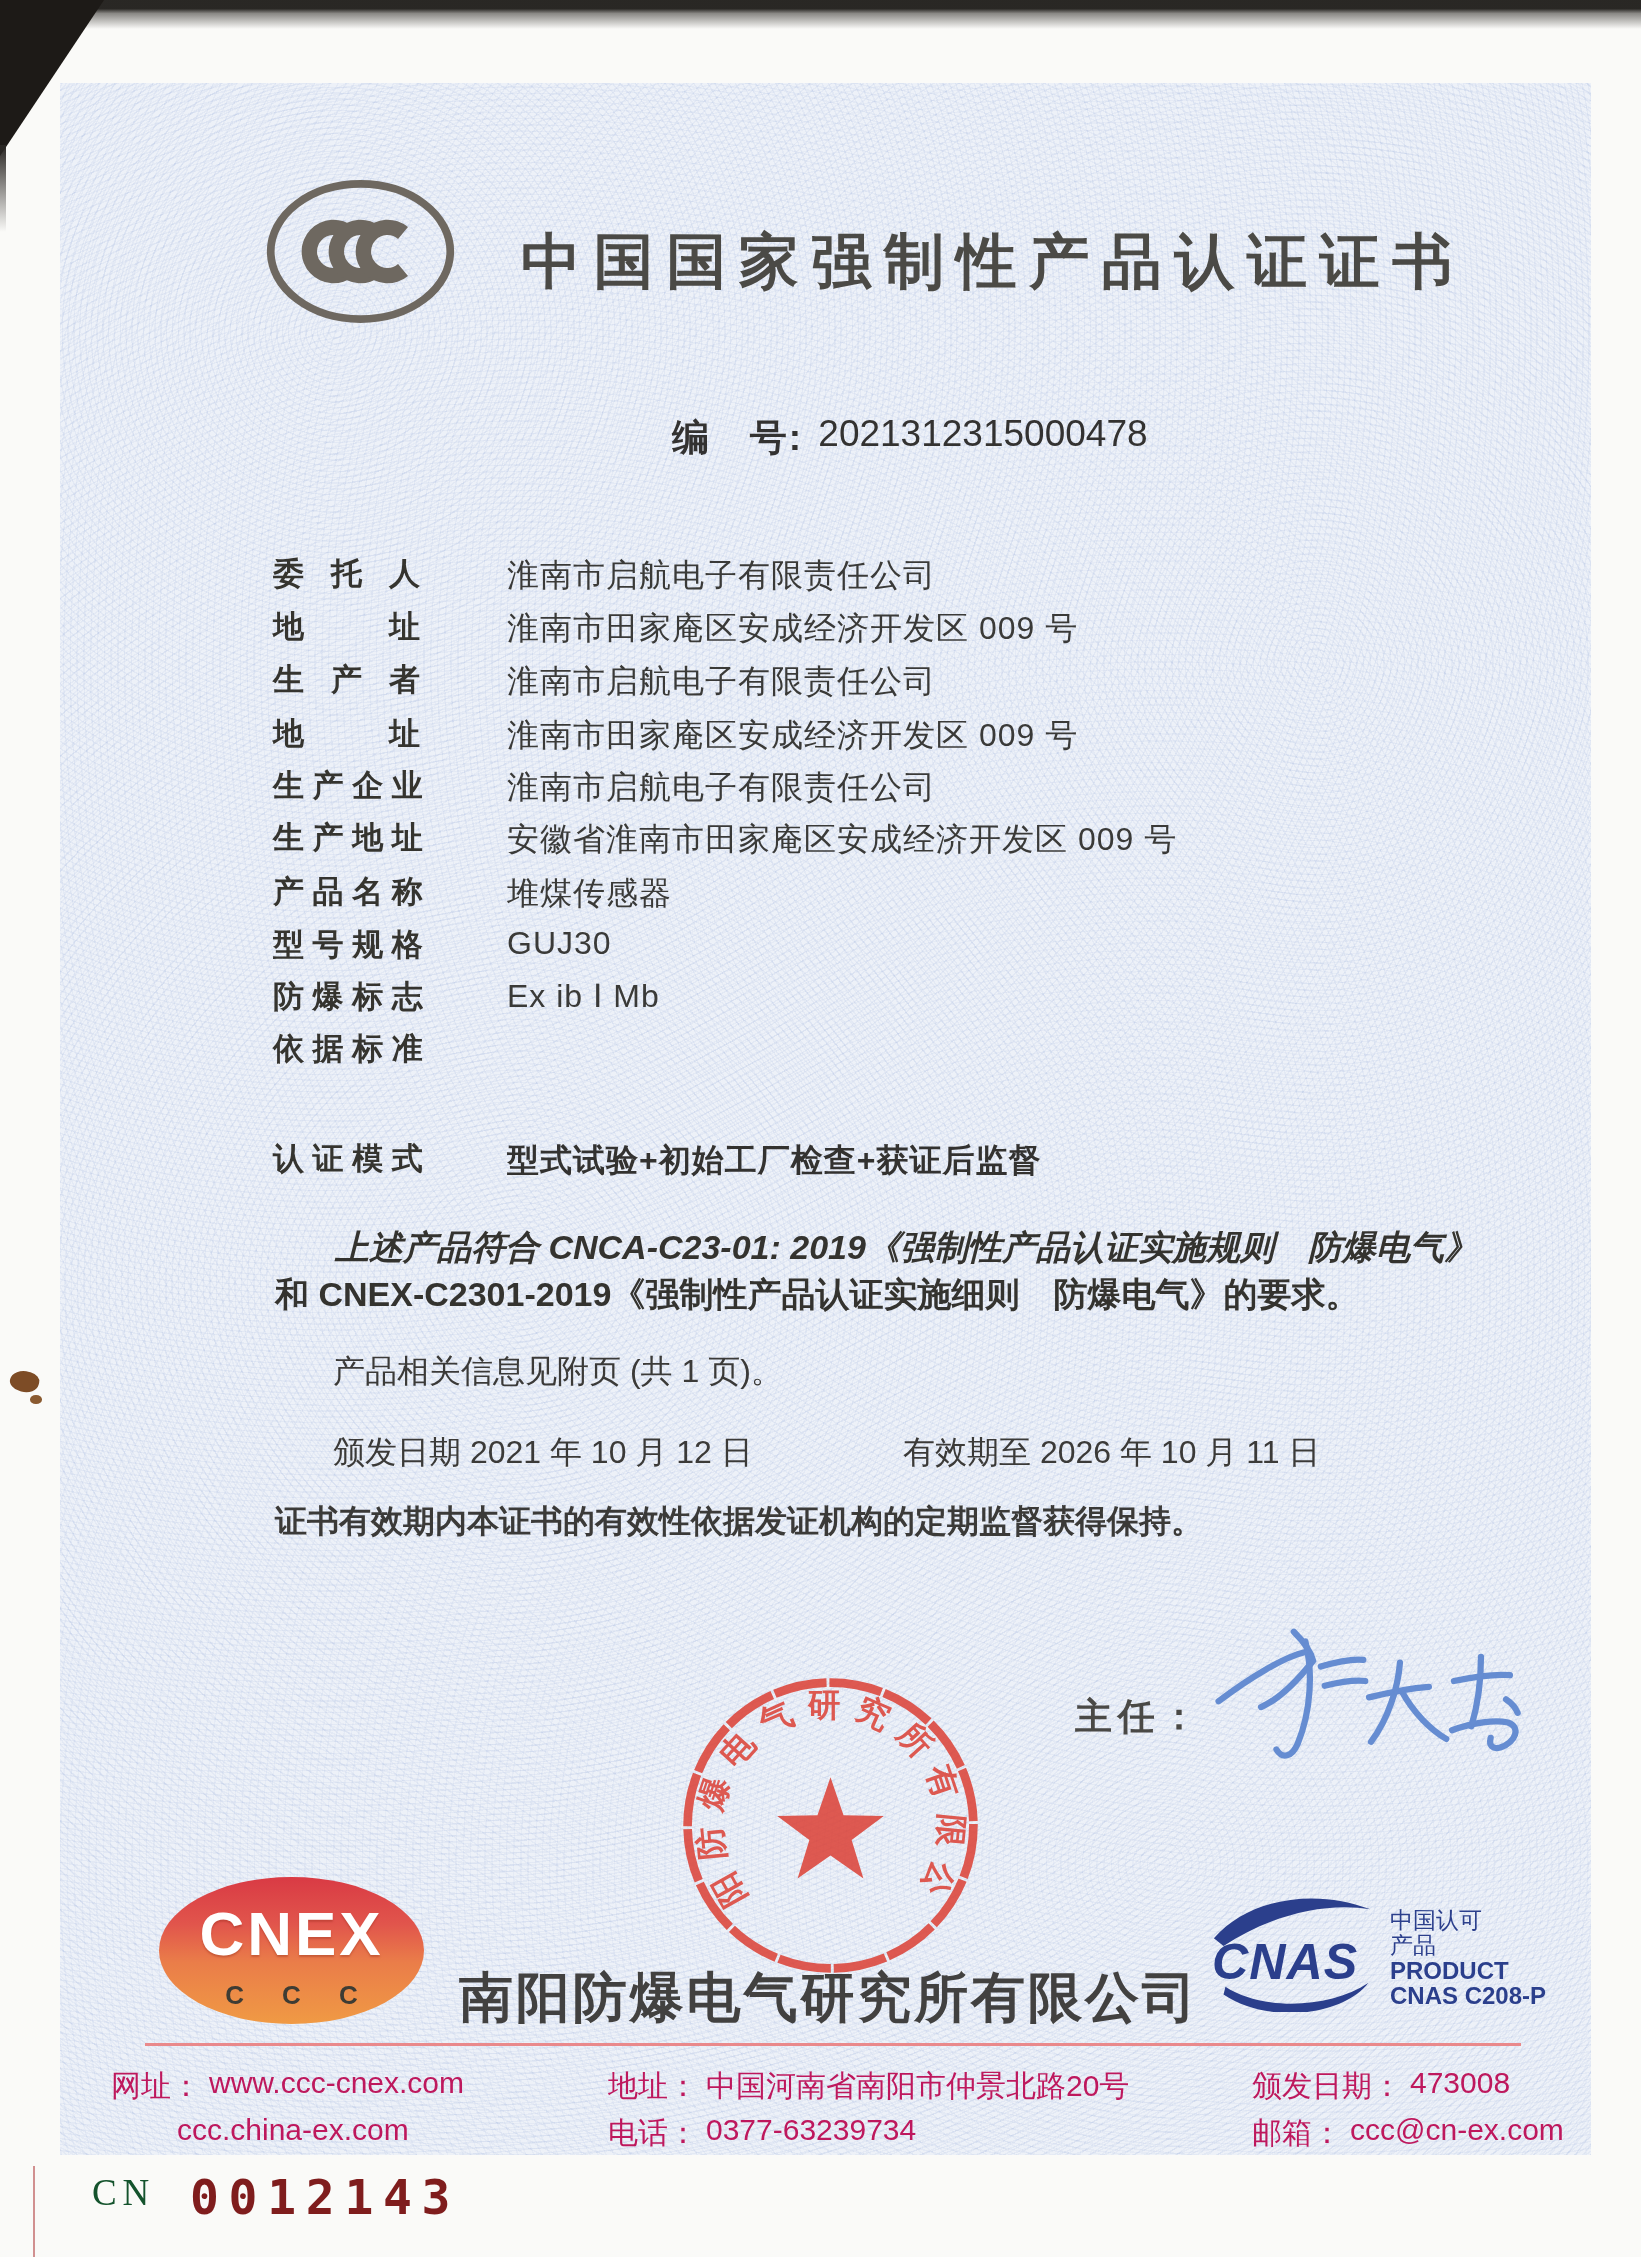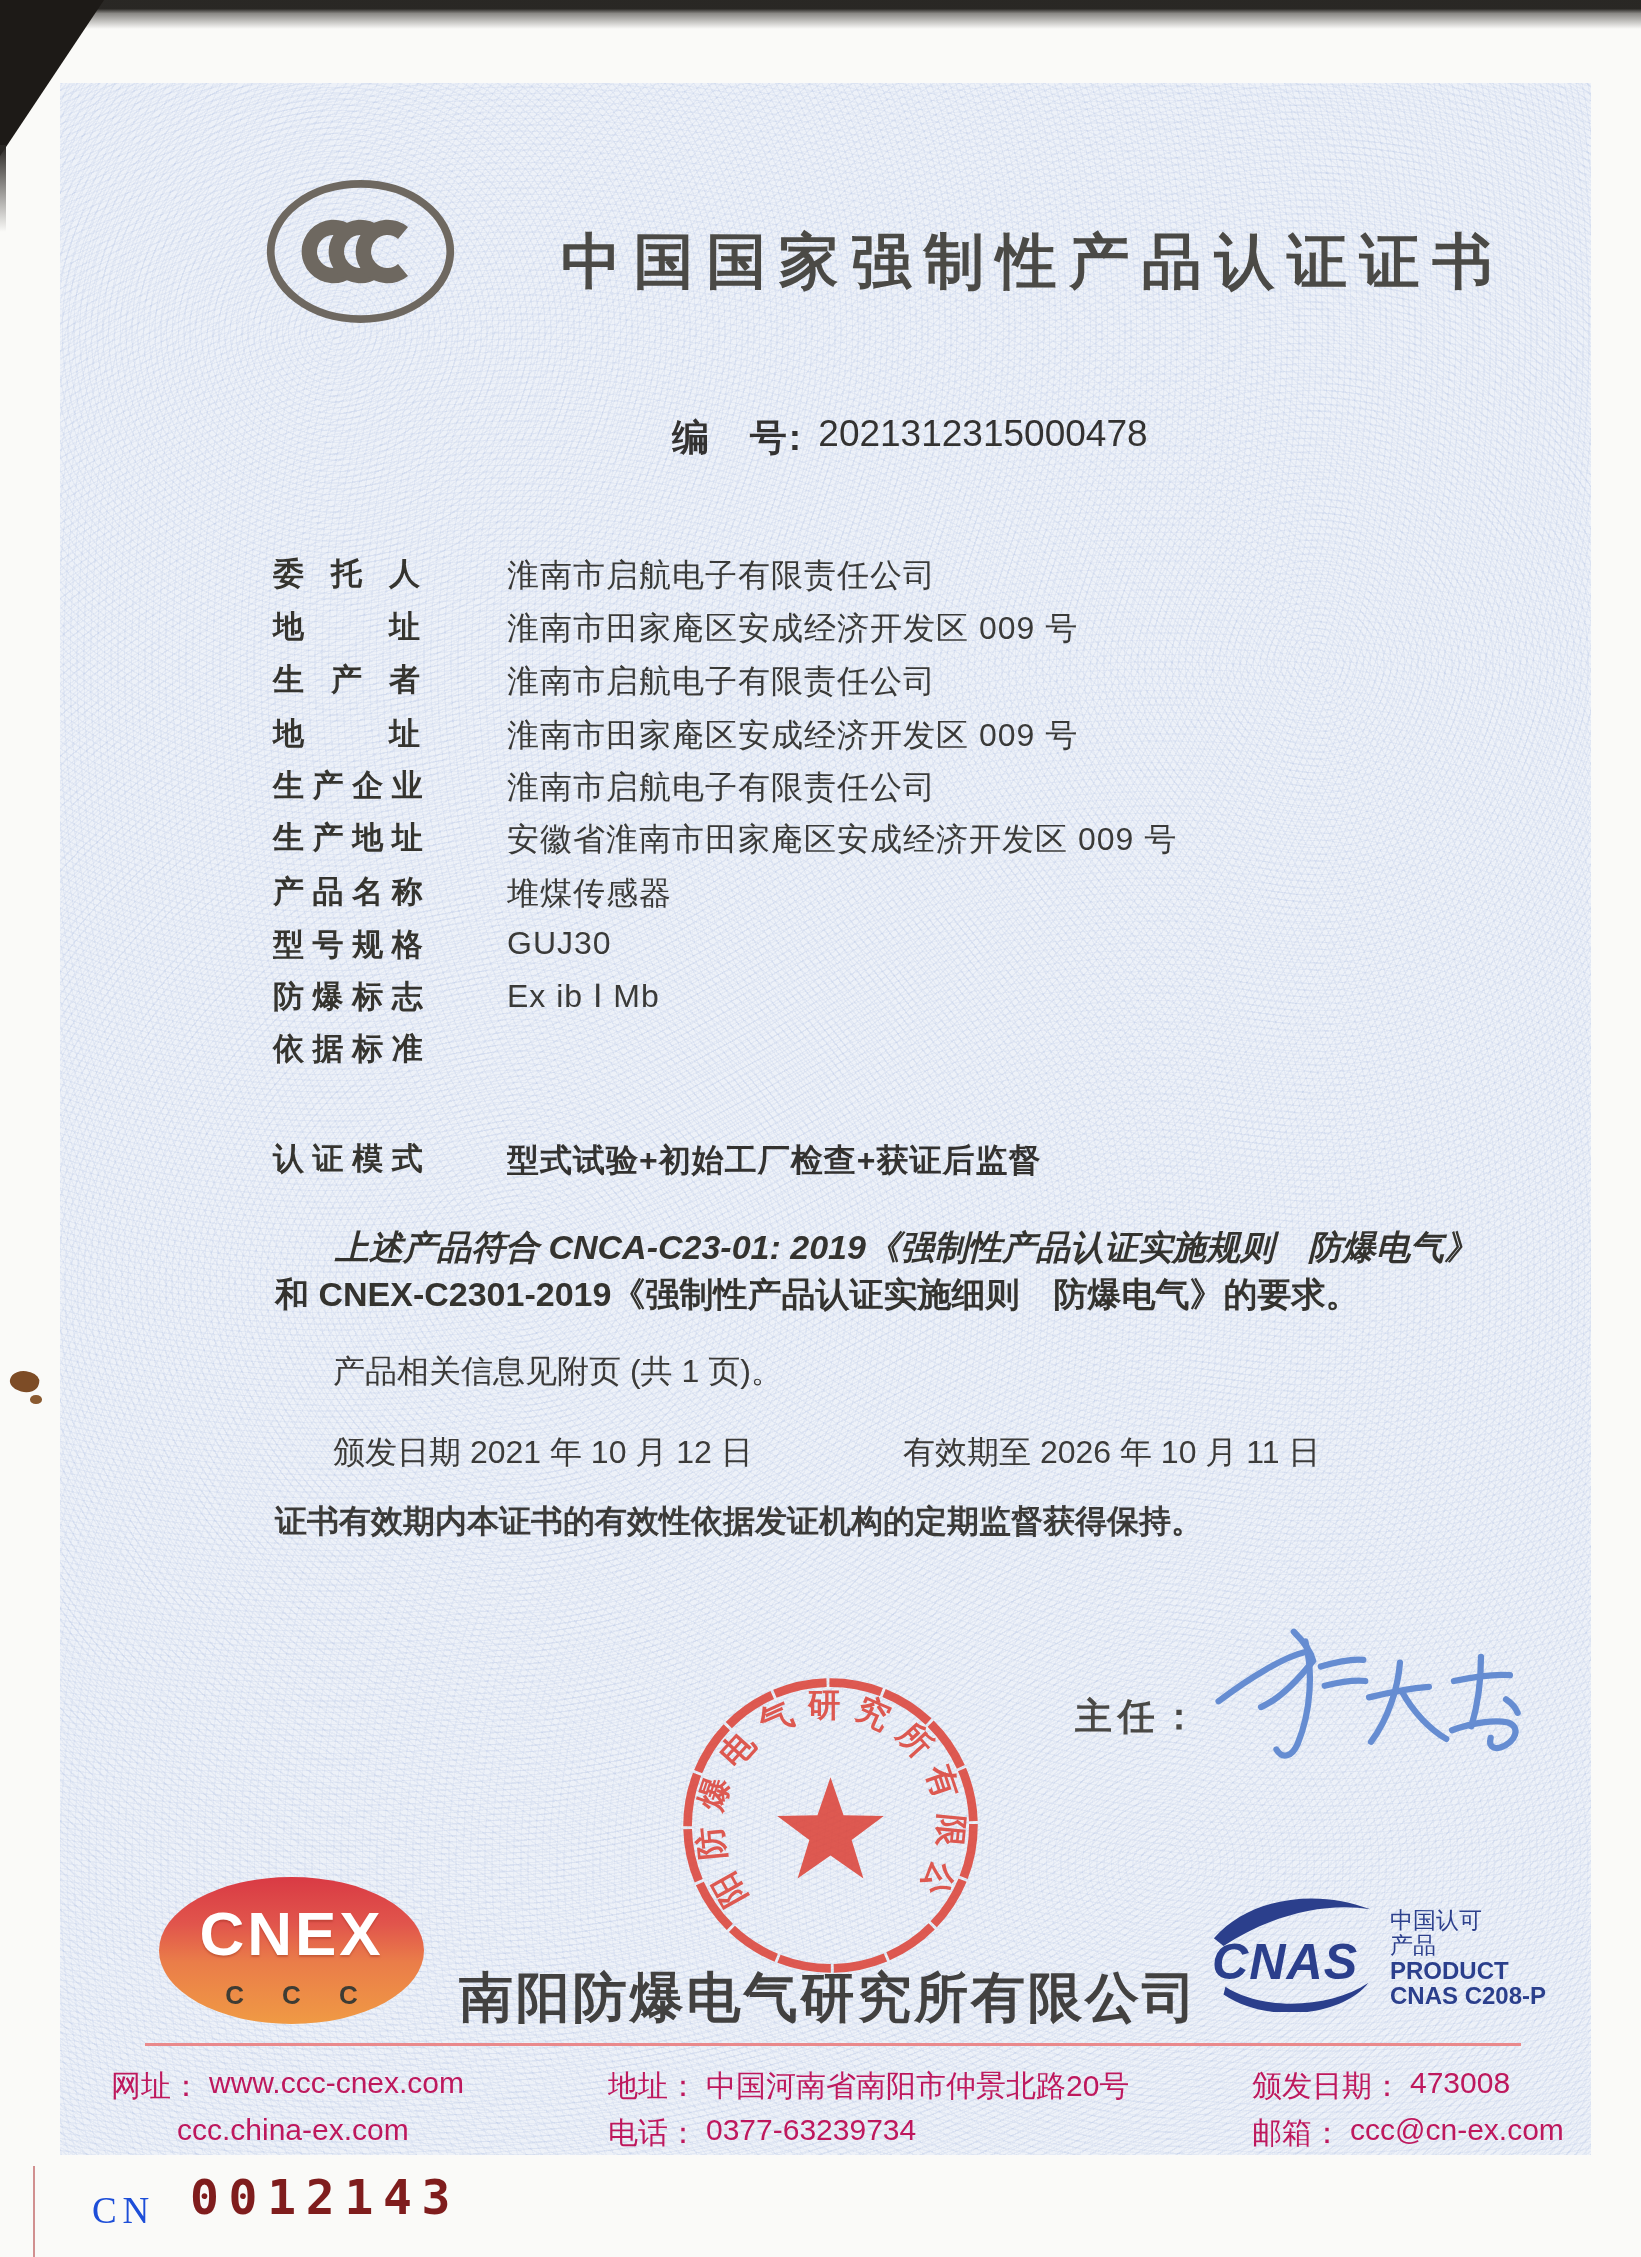--- a/index.html
+++ b/index.html
@@ -6,21 +6,21 @@
   .page{position:relative;width:1641px;height:2257px;background:#fafaf8;overflow:hidden;
         font-family:"Liberation Sans",sans-serif;color:#3a3a38;}
   .abs{position:absolute;}
   
   .panel{left:60px;top:83px;width:1531px;height:2072px;background-color:#edf1f8;
     background-image:
       repeating-radial-gradient(circle at 18% 12%, rgba(105,135,200,.08) 0 1.4px, rgba(0,0,0,0) 1.4px 5.8px),
       repeating-radial-gradient(circle at 82% 28%, rgba(105,135,200,.07) 0 1.4px, rgba(0,0,0,0) 1.4px 6.8px),
       repeating-radial-gradient(circle at 30% 58%, rgba(105,135,200,.07) 0 1.4px, rgba(0,0,0,0) 1.4px 6.3px),
       repeating-radial-gradient(circle at 72% 86%, rgba(105,135,200,.06) 0 1.4px, rgba(0,0,0,0) 1.4px 7.2px);}
-  .title{left:521px;top:222px;font-size:60px;font-weight:700;letter-spacing:12.6px;color:#4b4a46;white-space:nowrap;margin-left:40px;}
+  .title{left:521px;top:222px;font-size:60px;font-weight:700;letter-spacing:12.6px;color:#4b4a46;white-space:nowrap;}
   .no-line{left:672px;top:413px;font-size:37px;color:#333231;white-space:nowrap;display:flex;gap:15.4px;}
   .no-line .lbl{font-weight:700;letter-spacing:1.9px;}
   .lab{left:273px;width:147px;font-size:31px;font-weight:700;color:#35342f;
        text-align:justify;text-align-last:justify;white-space:nowrap;}
   .val{left:507px;font-size:32px;color:#3a3a38;white-space:nowrap;letter-spacing:1px;}
   .bold{font-weight:700;color:#333230;}
   .para{left:275px;width:1149px;font-size:34px;font-weight:700;color:#34332f;line-height:47px;white-space:nowrap;}
   .indent{padding-left:60px;font-style:italic;}
   .note{left:333px;font-size:32px;color:#3b3a38;white-space:nowrap;}
   .director{left:1075px;top:1692px;font-size:37px;font-weight:700;color:#4a4946;letter-spacing:5.8px;}
@@ -33,21 +33,21 @@
         text-align:center;}
   .cnex .nm{position:absolute;left:0;right:0;top:21px;font-size:62px;font-weight:800;color:#fff;
             letter-spacing:2.9px;text-shadow:0 1.9px 1.9px rgba(140,40,20,.35);}
   .cnex .ccc{position:absolute;left:0;right:0;bottom:13.5px;font-size:26px;font-weight:700;color:#3e3c34;
              letter-spacing:15.4px;padding-left:15.4px;}
   
   .cnas-txt{left:1390px;top:1908px;color:#2b3f8c;line-height:25px;font-size:23px;white-space:nowrap;}
   .cnas-txt .b{font-weight:700;font-size:24px;}
   
   .serial{left:92px;top:2169px;display:flex;align-items:flex-start;}
-  .serial .pre{font-family:"Liberation Serif",serif;font-size:37px;color:#1d4ed8;letter-spacing:5.8px;margin-top:20px;}
+  .serial .pre{font-family:"Liberation Serif",serif;font-size:37px;color:#14532d;letter-spacing:5.8px;margin-top:2px;}
   .serial .num{font-family:"DejaVu Sans Mono",monospace;font-weight:700;font-size:48px;color:#7f1d1d;
                letter-spacing:9.7px;margin-left:35px;}
   
   .top-strip{left:0;top:0;width:1641px;height:29px;
      background:linear-gradient(180deg,rgba(30,28,25,.95) 0 8.7px,rgba(45,42,38,.55) 13.5px,rgba(45,42,38,0) 29px);}
   .corner-wedge{left:0;top:0;width:104px;height:156px;background:#1d1a17;clip-path:polygon(0 0,100% 0,0 100%);}
   .left-edge{left:0;top:145px;width:5.8px;height:87px;background:linear-gradient(180deg,#2a2724,rgba(42,39,36,0));}
   .speck1{left:9.7px;top:1371px;width:29px;height:21px;background:#7d4c26;border-radius:60% 40% 55% 45%;transform:rotate(15deg);}
   .speck2{left:30px;top:1395px;width:11.6px;height:8.7px;background:#8a5a30;border-radius:50%;}
   .edge-line{left:33px;top:2166px;width:1.9px;height:92px;background:#d19090;}

